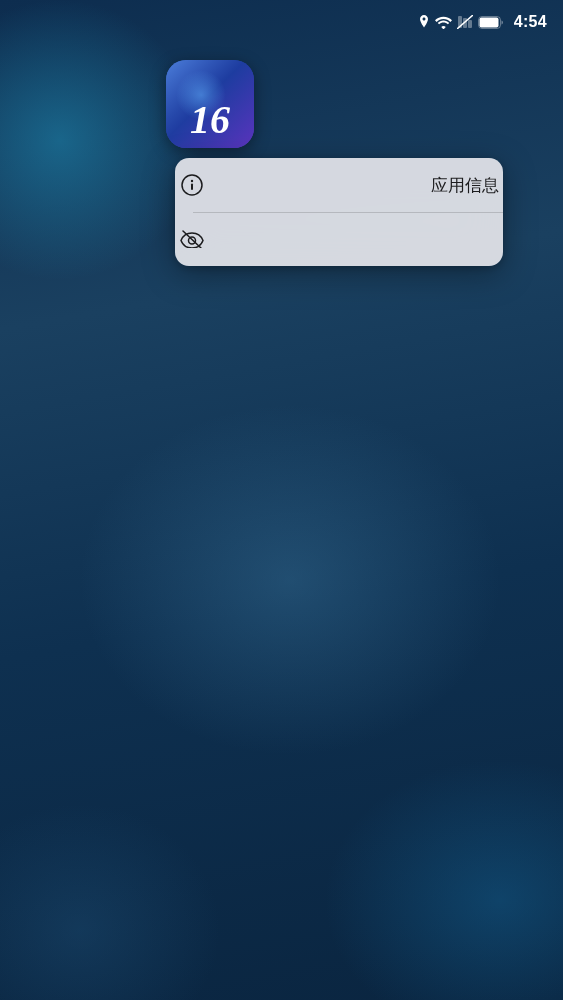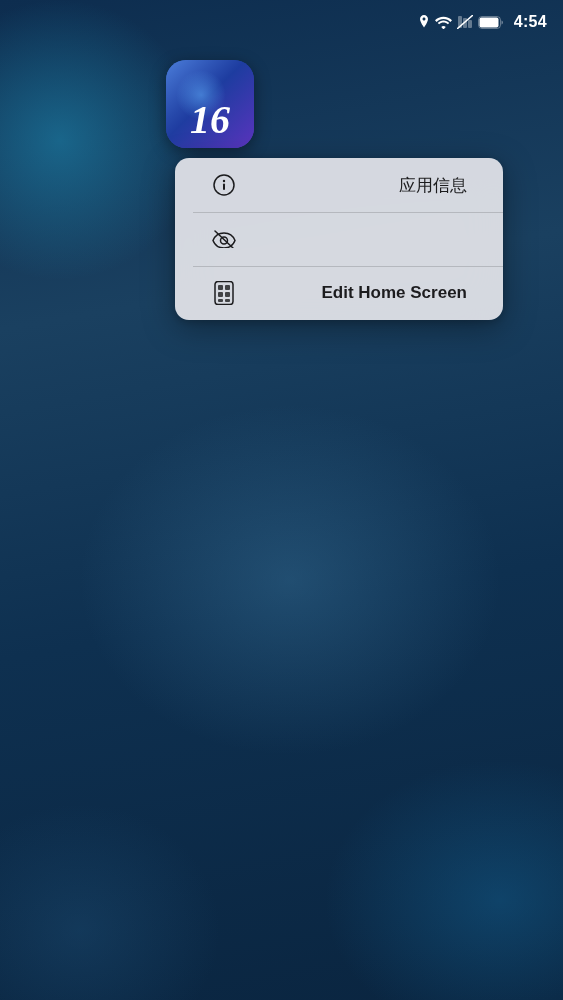--- a/index.html
+++ b/index.html
@@ -100,21 +100,21 @@
       border-radius: 14px;
       overflow: hidden;
       z-index: 20;
       box-shadow: 0 8px 32px rgba(0,0,0,0.35), 0 2px 8px rgba(0,0,0,0.2);
     }
 
     .menu-item {
       display: flex;
       align-items: center;
       justify-content: space-between;
-      padding: 14px 36px;
+      padding: 14px 4px;
       cursor: pointer;
       position: relative;
     }
 
     .menu-item:not(:last-child)::after {
       content: '';
       position: absolute;
       bottom: 0;
       left: 18px;
       right: 0;
@@ -212,29 +212,15 @@
   <div class="menu-item">
     <div class="menu-item-icon">
       <svg width="24" height="18" viewBox="0 0 24 18" fill="none">
         <path d="M12 3C7 3 2.73 6.11 1 10.5c1.73 4.39 6 7.5 11 7.5s9.27-3.11 11-7.5C21.27 6.11 17 3 12 3z" stroke="#1c1c1e" stroke-width="1.5" fill="none"></path>
         <circle cx="12" cy="10.5" r="3.5" stroke="#1c1c1e" stroke-width="1.5" fill="none"></circle>
         <line x1="3" y1="1" x2="21" y2="18" stroke="#1c1c1e" stroke-width="1.5" stroke-linecap="round"></line>
       </svg>
     </div>
   </div>
 
-  <div class="menu-item menu-item-bold">
-    <div class="menu-item-icon">
-      <svg width="20" height="24" viewBox="0 0 20 24" fill="none">
-        <rect x="1" y="0.5" width="18" height="23" rx="3" stroke="#1c1c1e" stroke-width="1.5" fill="none"></rect>
-        <rect x="4" y="4" width="5" height="5" rx="1" fill="#1c1c1e" opacity="0.8"></rect>
-        <rect x="11" y="4" width="5" height="5" rx="1" fill="#1c1c1e" opacity="0.8"></rect>
-        <rect x="4" y="11" width="5" height="5" rx="1" fill="#1c1c1e" opacity="0.8"></rect>
-        <rect x="11" y="11" width="5" height="5" rx="1" fill="#1c1c1e" opacity="0.8"></rect>
-        <rect x="4" y="18" width="5" height="3" rx="1" fill="#1c1c1e" opacity="0.8"></rect>
-        <rect x="11" y="18" width="5" height="3" rx="1" fill="#1c1c1e" opacity="0.8"></rect>
-      </svg>
-    </div>
-    <span class="menu-item-label" style="font-weight:600;">Edit Home Screen</span>
-  </div>
 
 
 </div>
 
 </body></html>

